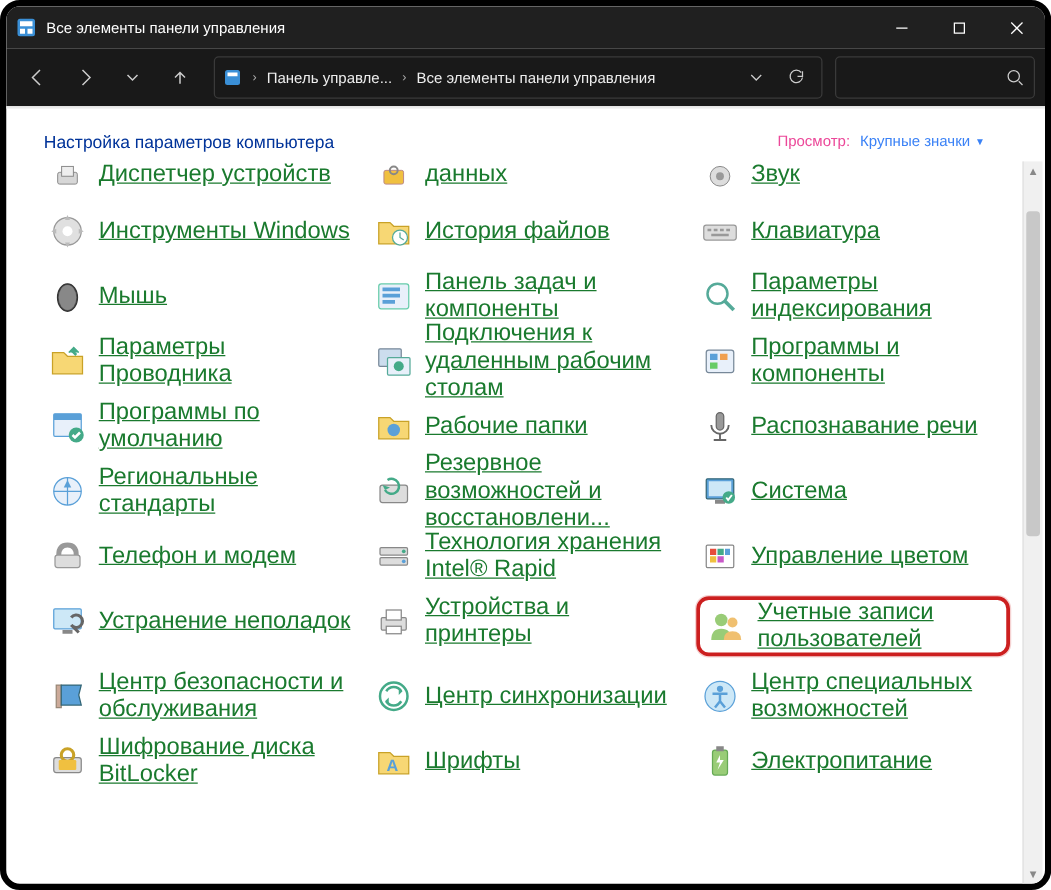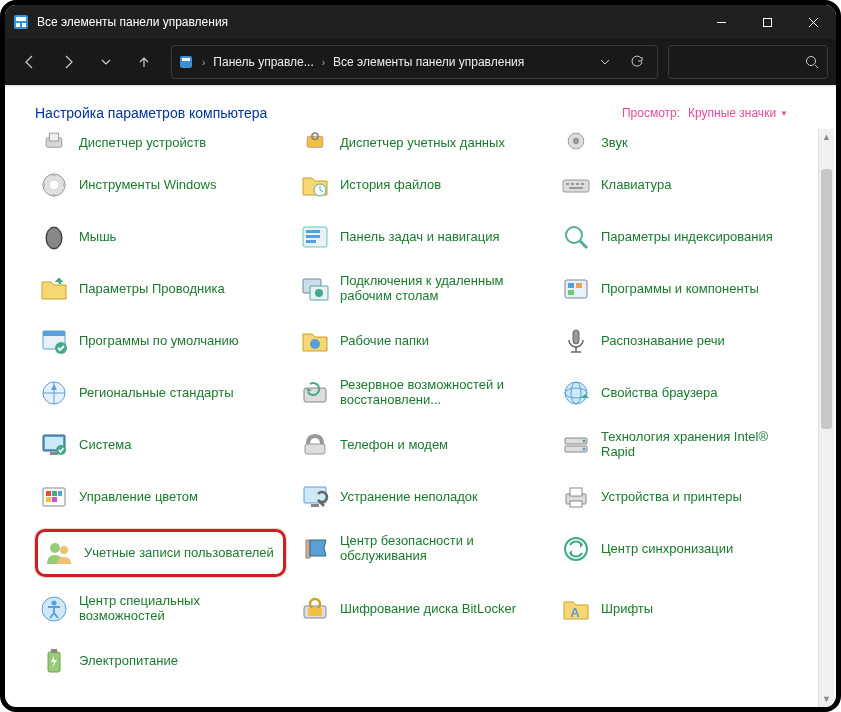--- a/index.html
+++ b/index.html
@@ -46,36 +46,36 @@
   .divider { height: 2px; background: #f0f0f0; border-top: 1px solid #e5e5e5; }
   
   .content { flex: 1; position: relative; overflow: hidden; display:flex; flex-direction:column; }
   .content-head {
     display: flex; align-items: center; justify-content: space-between;
     padding: 18px 48px 8px 30px;
   }
   .content-head h1 { color: #003399; font-weight: 400; font-size: 14px; }
   .view-group { display: flex; align-items: center; gap: 8px; font-size: 12px; }
   .view-label { color: #ec4899; }
-  .view-select { color: #ec4899; cursor: pointer; display:flex; align-items:center; gap:4px; }
+  .view-select { color: #3b82f6; cursor: pointer; display:flex; align-items:center; gap:4px; }
   .view-select .dd { font-size: 8px; }
   .grid-wrap { flex:1; overflow:hidden; position:relative; }
   .grid {
     display: grid;
     grid-template-columns: repeat(3, 1fr);
     column-gap: 10px;
     row-gap: 12px;
     padding: 0 28px 20px 30px;
   }
   .item {
     display: flex; align-items: center; gap: 10px;
     height: 40px; cursor: pointer;
     padding: 2px 4px; border-radius: 3px;
   }
-  .item .label { color: #1a7a2e; font-size: 13px; line-height: 1.15; }
+  .item .label { color: #1a7a2e; font-size: 19px; line-height: 1.15; text-decoration: underline; }
   .item.highlighted {
     border: 3px solid #cc1f1f; border-radius: 10px;
     padding: 4px 6px; height: 48px;
     box-shadow: 0 0 0 1px rgba(204,31,31,0.2);
   }
   .icon { width: 30px; height: 30px; flex-shrink: 0; display:flex; align-items:center; justify-content:center; }
   .scrollbar {
     position: absolute; right: 2px; top: 0; bottom: 0; width: 16px;
     background: #f0f0f0; border-left: 1px solid #e0e0e0;
   }
@@ -269,21 +269,21 @@
       </div>
       <div class="item">
         <span class="icon">
               <svg width="30" height="30" viewBox="0 0 30 30">
                 <rect x="3" y="5" width="24" height="20" rx="2" fill="#e8f0fa" stroke="#6ca"></rect>
                 <rect x="6" y="8" width="14" height="3" fill="#5aa0d8"></rect>
                 <rect x="6" y="13" width="14" height="3" fill="#5aa0d8"></rect>
                 <rect x="6" y="18" width="10" height="3" fill="#5aa0d8"></rect>
               </svg>
             </span>
-        <span class="label">Панель задач и навигация</span>
+        <span class="label">Панель задач и компоненты</span>
       </div>
       <div class="item">
         <span class="icon">
               <svg width="30" height="30" viewBox="0 0 30 30">
                 <circle cx="13" cy="13" r="8" fill="none" stroke="#5a9" stroke-width="2"></circle>
                 <line x1="19" y1="19" x2="26" y2="26" stroke="#5a9" stroke-width="3"></line>
               </svg>
             </span>
         <span class="label">Параметры индексирования</span>
       </div>
@@ -365,31 +365,20 @@
       </div>
       <div class="item">
         <span class="icon">
               <svg width="30" height="30" viewBox="0 0 30 30">
                 <rect x="4" y="10" width="22" height="14" rx="2" fill="#ddd" stroke="#888"></rect>
                 <path d="M10 6 A6 6 0 1 1 8 14" fill="none" stroke="#4a8" stroke-width="2"></path>
                 <path d="M6 10 L8 14 L12 12" fill="#4a8"></path>
               </svg>
             </span>
         <span class="label">Резервное возможностей и восстановлени...</span>
-      </div>
-      <div class="item">
-        <span class="icon">
-              <svg width="30" height="30" viewBox="0 0 30 30">
-                <circle cx="15" cy="15" r="11" fill="#cde8f7" stroke="#5aa0d8"></circle>
-                <ellipse cx="15" cy="15" rx="11" ry="5" fill="none" stroke="#5aa0d8"></ellipse>
-                <ellipse cx="15" cy="15" rx="5" ry="11" fill="none" stroke="#5aa0d8"></ellipse>
-                <path d="M20 20 L24 16 L28 20" fill="#4a8"></path>
-              </svg>
-            </span>
-        <span class="label">Свойства браузера</span>
       </div>
 
       <div class="item">
         <span class="icon">
               <svg width="30" height="30" viewBox="0 0 30 30">
                 <rect x="4" y="5" width="22" height="16" rx="1" fill="#5aa0d8" stroke="#367"></rect>
                 <rect x="6" y="7" width="18" height="12" fill="#cde8f7"></rect>
                 <rect x="11" y="22" width="8" height="3" fill="#888"></rect>
                 <circle cx="22" cy="20" r="5" fill="#4a8"></circle>
                 <path d="M20 20 L21.5 22 L24.5 18" stroke="#fff" stroke-width="1.5" fill="none"></path>

